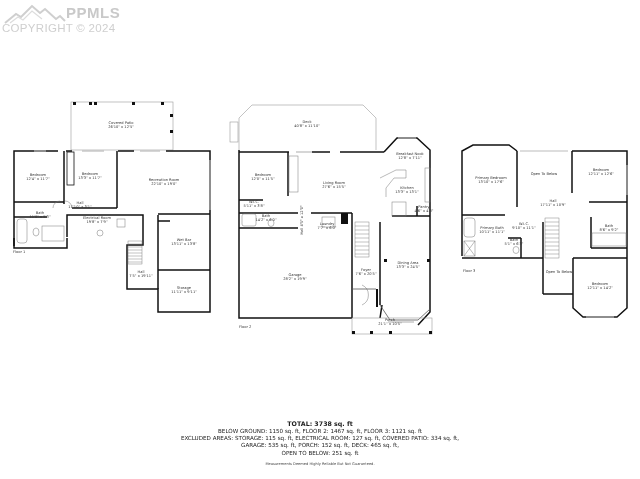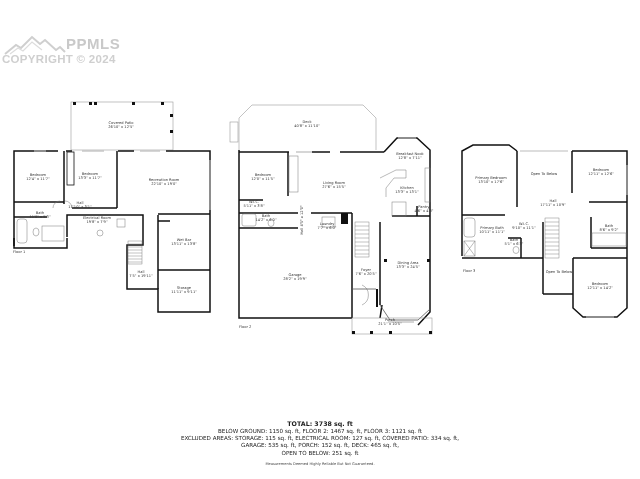--- a/index.html
+++ b/index.html
@@ -1,19 +1,19 @@
 <!DOCTYPE html>
 <html><head>
 <meta charset="utf-8">
 <style>
   html, body { margin:0; padding:0; background:#ffffff; }
   body { width:640px; height:479px; position:relative; overflow:hidden; font-family:"DejaVu Sans", sans-serif; color:#222; }
-  .logo { position:absolute; left:0; top:0; width:140px; height:40px;margin-top:31px; }
+  .logo { position:absolute; left:0; top:0; width:140px; height:40px; }
   .logo .ppmls { position:absolute; left:66px; top:4px; font-family:"Liberation Sans", sans-serif; font-weight:bold; font-size:15px; color:#c9c9c9; letter-spacing:0.5px; }
-  .logo .copy { position:absolute; left:2px; top:22px; font-family:"Liberation Sans", sans-serif; font-weight:bold; font-size:11.5px; color:#cfcfcf; letter-spacing:0.3px; }
+  .logo .copy { position:absolute; left:2px; top:22px; font-family:"Liberation Sans", sans-serif; font-weight:normal; font-size:11.5px; color:#cfcfcf; letter-spacing:0.3px; }
   .logo svg { position:absolute; left:4px; top:2px; }
   svg.plan { position:absolute; left:0; top:0; }
   .rl { font-family:"DejaVu Sans", sans-serif; font-size:3.6px; fill:#333; text-anchor:middle; }
   .fl { font-family:"DejaVu Sans", sans-serif; font-size:3.6px; fill:#333; }
   .summary { position:absolute; left:0; width:640px; top:420px; text-align:center; font-family:"DejaVu Sans", sans-serif; color:#222; }
   .summary .total { font-weight:bold; font-size:6.3px; line-height:8px; }
   .summary .line { font-size:5.6px; line-height:7.2px; }
   .summary .note { font-size:3.6px; margin-top:5px; color:#444; }
 </style>
 </head>

